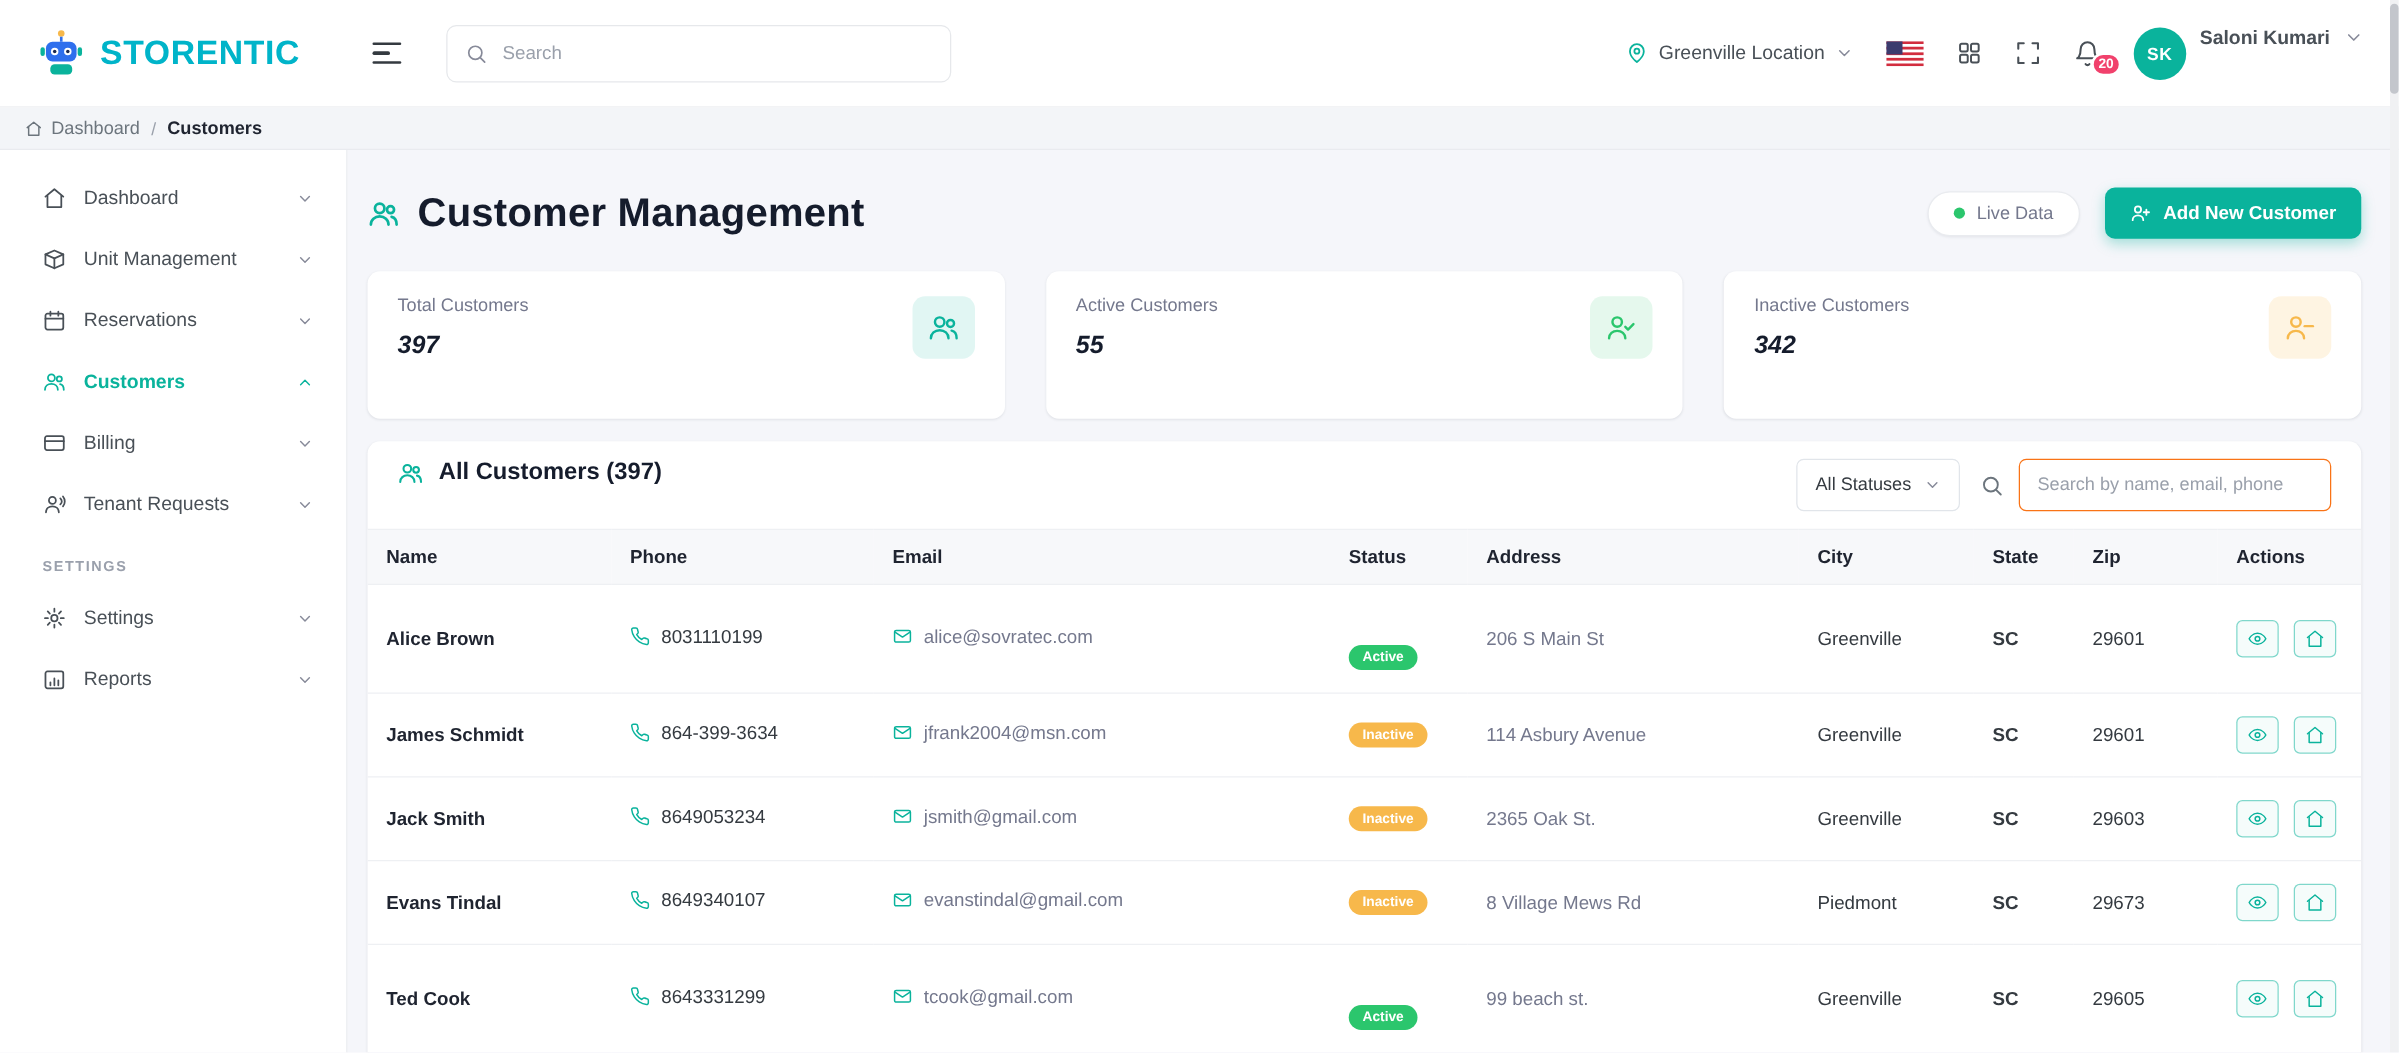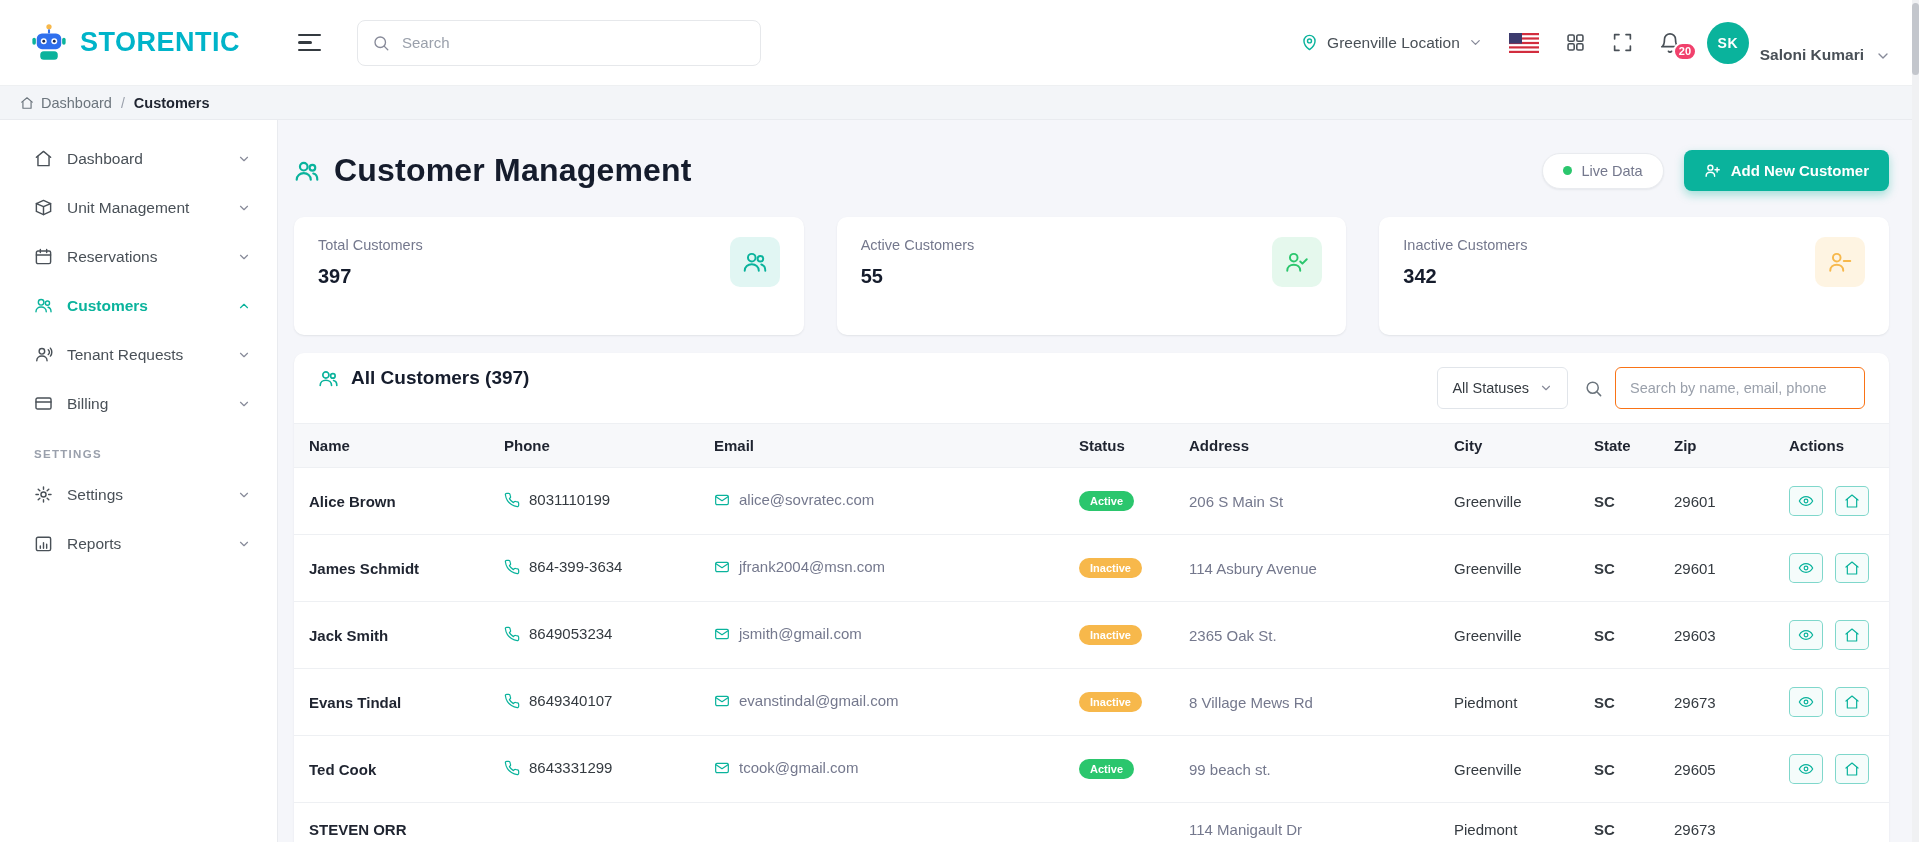--- a/index.html
+++ b/index.html
@@ -26,21 +26,21 @@
   .topbar-search .search-ic{position:absolute;left:15px;top:14px;color:#878a99;}
   .topbar-right{margin-left:auto;margin-right:28px;display:flex;align-items:center;gap:26px;}
   .location{display:flex;align-items:center;gap:8px;cursor:pointer;}
   .location .pin{color:var(--accent);}
   .location-label{font-size:15.5px;color:#495057;font-weight:500;}
   .chev{color:#878a99;display:inline-flex;}
   .icon-btn{color:#495057;cursor:pointer;position:relative;display:inline-flex;}
   .notif-badge{position:absolute;top:10px;left:14px;background:var(--danger);color:#fff;font-size:11px;
        font-weight:700;min-width:24px;height:19px;border-radius:10px;display:flex;align-items:center;
        justify-content:center;padding:0 4px;border:2px solid #fff;}
-  .user-chip{display:flex;align-items:flex-end;gap:11px;cursor:pointer;}
+  .user-chip{display:flex;align-items:flex-start;gap:11px;cursor:pointer;}
   .avatar{width:42px;height:42px;border-radius:50%;background:var(--accent);color:#fff;font-size:14px;
        font-weight:700;display:flex;align-items:center;justify-content:center;letter-spacing:.5px;}
   .user-name{font-size:15.5px;font-weight:600;color:#495057;}
 
   
   .breadcrumb-bar{position:absolute;top:86px;left:0;width:1919px;height:34px;background:#f3f5f8;
        border-bottom:1px solid #e9ebef;display:flex;align-items:center;padding:0 20px;gap:9px;z-index:4;}
   .crumb{font-size:14.5px;color:#6c757d;display:flex;align-items:center;gap:7px;}
   .crumb.current{color:#1f2430;font-weight:700;}
   .crumb-sep{color:#9aa0ab;font-size:14px;}
@@ -69,21 +69,21 @@
   .live-dot{width:9px;height:9px;border-radius:50%;background:var(--success);}
   .add-btn{display:flex;align-items:center;gap:10px;background:var(--accent);color:#fff;border:none;
        border-radius:8px;padding:12px 20px;font-size:15px;font-weight:600;cursor:pointer;
        box-shadow:0 4px 10px rgba(10,179,156,.35);font-family:inherit;}
 
   
   .stats-row{display:flex;gap:33px;margin-top:26px;}
   .stat-card{flex:1;background:#fff;border-radius:10px;padding:20px 24px;display:flex;
        justify-content:space-between;box-shadow:0 1px 2px rgba(56,65,74,.1);height:118px;}
   .stat-label{font-size:14.5px;color:#74788d;}
-  .stat-value{font-size:20px;font-weight:800;color:#151c2c;margin-top:12px;}
+  .stat-value{font-size:20px;font-weight:800;color:#151c2c;margin-top:12px;font-style:italic;}
   .stat-ic{width:50px;height:50px;border-radius:10px;display:flex;align-items:center;justify-content:center;}
   .stat-ic.teal{background:rgba(10,179,156,.12);color:var(--accent);}
   .stat-ic.green{background:rgba(43,198,109,.12);color:var(--success);}
   .stat-ic.orange{background:rgba(247,184,75,.16);color:var(--warning);}
 
   
   .table-card{margin-top:18px;background:#fff;border-radius:10px;box-shadow:0 1px 2px rgba(56,65,74,.1);overflow:hidden;}
   .tc-head{display:flex;justify-content:space-between;align-items:flex-start;padding:14px 24px;}
   .tc-title{display:flex;align-items:center;gap:12px;font-size:19px;font-weight:700;color:#151c2c;}
   .tc-title .icon{color:var(--accent);}
@@ -101,21 +101,21 @@
        padding:13px 15px;border-top:1px solid #eef0f3;border-bottom:1px solid #eef0f3;}
   tbody td{padding:18px 15px;font-size:15px;border-bottom:1px solid #eef0f3;color:#343a40;
        vertical-align:middle;overflow:hidden;white-space:nowrap;}
   td.c-name{font-weight:700;color:#1f2430;}
   .cell-ic{display:inline-flex;align-items:center;gap:9px;}
   .cell-ic .icon{color:var(--accent);}
   td.c-email .txt{color:#74788d;}
   td.c-address{color:#74788d;}
   td.c-state{font-weight:600;}
   .badge{display:inline-block;padding:4px 11px;border-radius:11px;font-size:11px;font-weight:700;color:#fff;}
-  .badge.active{background:var(--success);}
+  .badge.active{background:var(--success);margin-top:30px;}
   .badge.inactive{background:var(--warning);}
   .act-btn{display:inline-flex;align-items:center;justify-content:center;width:34px;height:30px;
        border:1px solid rgba(10,179,156,.5);border-radius:5px;color:var(--accent);
        background:rgba(10,179,156,.04);cursor:pointer;margin-right:8px;}
 
   
   .scroll-track{position:absolute;top:0;right:0;width:7px;height:842px;background:#f0f1f3;z-index:20;}
   .scroll-thumb{position:absolute;top:3px;right:0;width:7px;height:72px;background:#c3c6cc;border-radius:4px;}
 </style>
 </head>
@@ -293,41 +293,41 @@
     <span>Customers</span>
     <span class="s-chev">
         <svg viewBox="0 0 24 24" width="14" height="14" fill="none" stroke="currentColor" stroke-width="2" stroke-linecap="round" stroke-linejoin="round">
           <path d="M6 9l6 6 6-6"></path>
         </svg>
       </span>
   </div>
   <div class="side-item">
     <span class="icon">
         <svg viewBox="0 0 24 24" width="19" height="19" fill="none" stroke="currentColor" stroke-width="1.8" stroke-linecap="round" stroke-linejoin="round">
+          <rect x="2.5" y="5" width="19" height="14" rx="2"></rect>
+          <path d="M2.5 10h19"></path>
+        </svg>
+      </span>
+    <span>Billing</span>
+    <span class="s-chev">
+        <svg viewBox="0 0 24 24" width="14" height="14" fill="none" stroke="currentColor" stroke-width="2" stroke-linecap="round" stroke-linejoin="round">
+          <path d="M6 9l6 6 6-6"></path>
+        </svg>
+      </span>
+  </div>
+  <div class="side-item">
+    <span class="icon">
+        <svg viewBox="0 0 24 24" width="19" height="19" fill="none" stroke="currentColor" stroke-width="1.8" stroke-linecap="round" stroke-linejoin="round">
           <circle cx="10" cy="8" r="3.5"></circle>
           <path d="M3.5 20c0-3.6 2.9-6 6.5-6s6.5 2.4 6.5 6"></path>
           <path d="M18 6s1.5 1.5 1.5 3S18 12 18 12"></path>
           <path d="M20.7 4s1.8 2.2 1.8 5-1.8 5-1.8 5"></path>
         </svg>
       </span>
     <span>Tenant Requests</span>
-    <span class="s-chev">
-        <svg viewBox="0 0 24 24" width="14" height="14" fill="none" stroke="currentColor" stroke-width="2" stroke-linecap="round" stroke-linejoin="round">
-          <path d="M6 9l6 6 6-6"></path>
-        </svg>
-      </span>
-  </div>
-  <div class="side-item">
-    <span class="icon">
-        <svg viewBox="0 0 24 24" width="19" height="19" fill="none" stroke="currentColor" stroke-width="1.8" stroke-linecap="round" stroke-linejoin="round">
-          <rect x="2.5" y="5" width="19" height="14" rx="2"></rect>
-          <path d="M2.5 10h19"></path>
-        </svg>
-      </span>
-    <span>Billing</span>
     <span class="s-chev">
         <svg viewBox="0 0 24 24" width="14" height="14" fill="none" stroke="currentColor" stroke-width="2" stroke-linecap="round" stroke-linejoin="round">
           <path d="M6 9l6 6 6-6"></path>
         </svg>
       </span>
   </div>
 
   <div class="side-section">SETTINGS</div>
 
   <div class="side-item">

